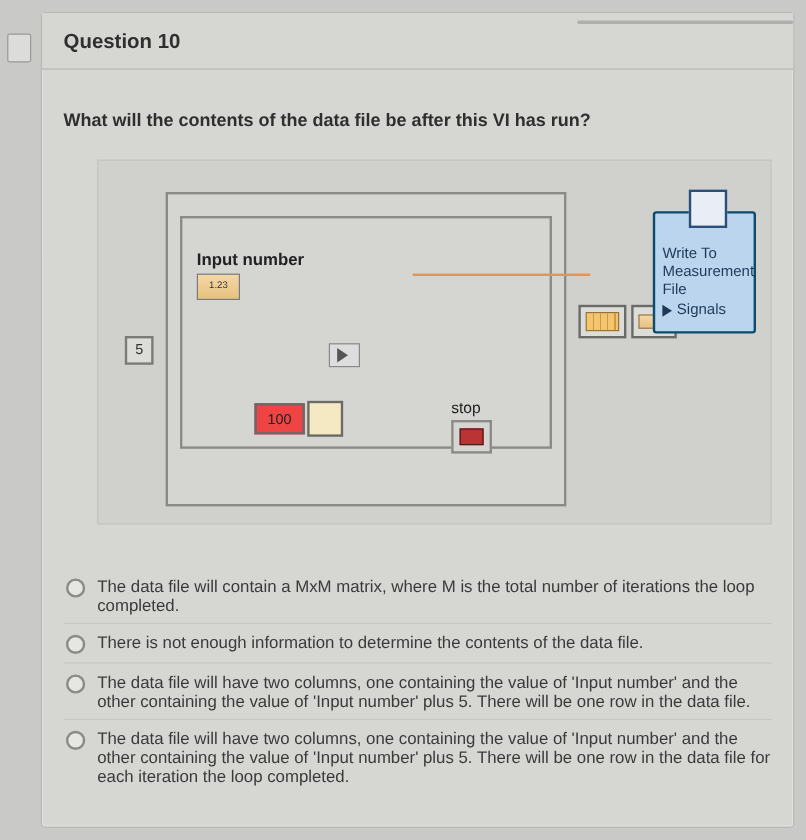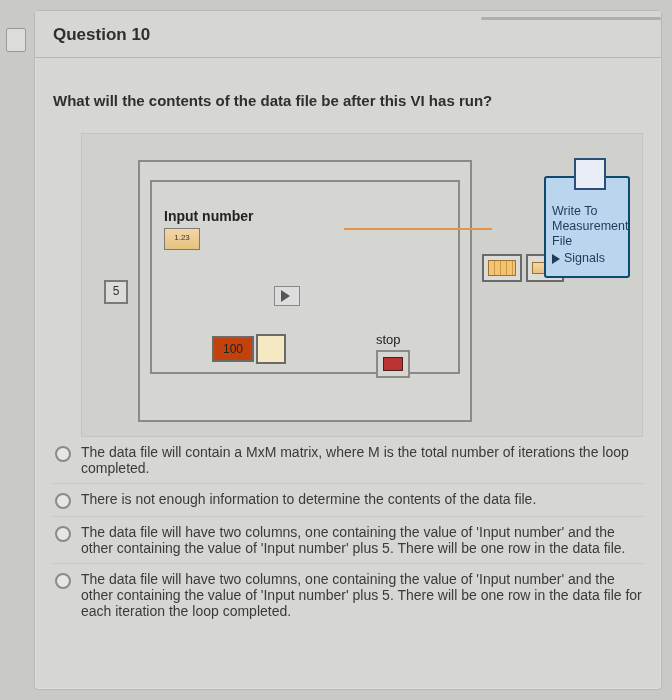--- a/index.html
+++ b/index.html
@@ -146,21 +146,21 @@
     border-bottom: 6px solid transparent;
     border-left: 9px solid #555;
   }
   .num-100 {
     position: absolute;
     left: 60px;
     top: 154px;
     width: 38px;
     height: 22px;
     border: 2px solid #6a6a68;
-    background: #c2410c;
+    background: #ef4444;
     text-align: center;
     line-height: 22px;
     font-size: 12px;
     color: #222;
   }
   .metronome {
     position: absolute;
     left: 104px;
     top: 152px;
     width: 26px;
@@ -280,20 +280,21 @@
   .sig-tri {
     width: 0; height: 0;
     border-top: 5px solid transparent;
     border-bottom: 5px solid transparent;
     border-left: 8px solid #1d3a58;
     margin-right: 4px;
   }
 
   
   .choices {
+    margin-top: 36px;
     font-size: 14px;
     color: #3a3a3a;
   }
   .choice {
     display: flex;
     align-items: flex-start;
     gap: 10px;
     padding: 7px 0 7px 2px;
     border-top: 1px solid #c6c6c3;
   }

